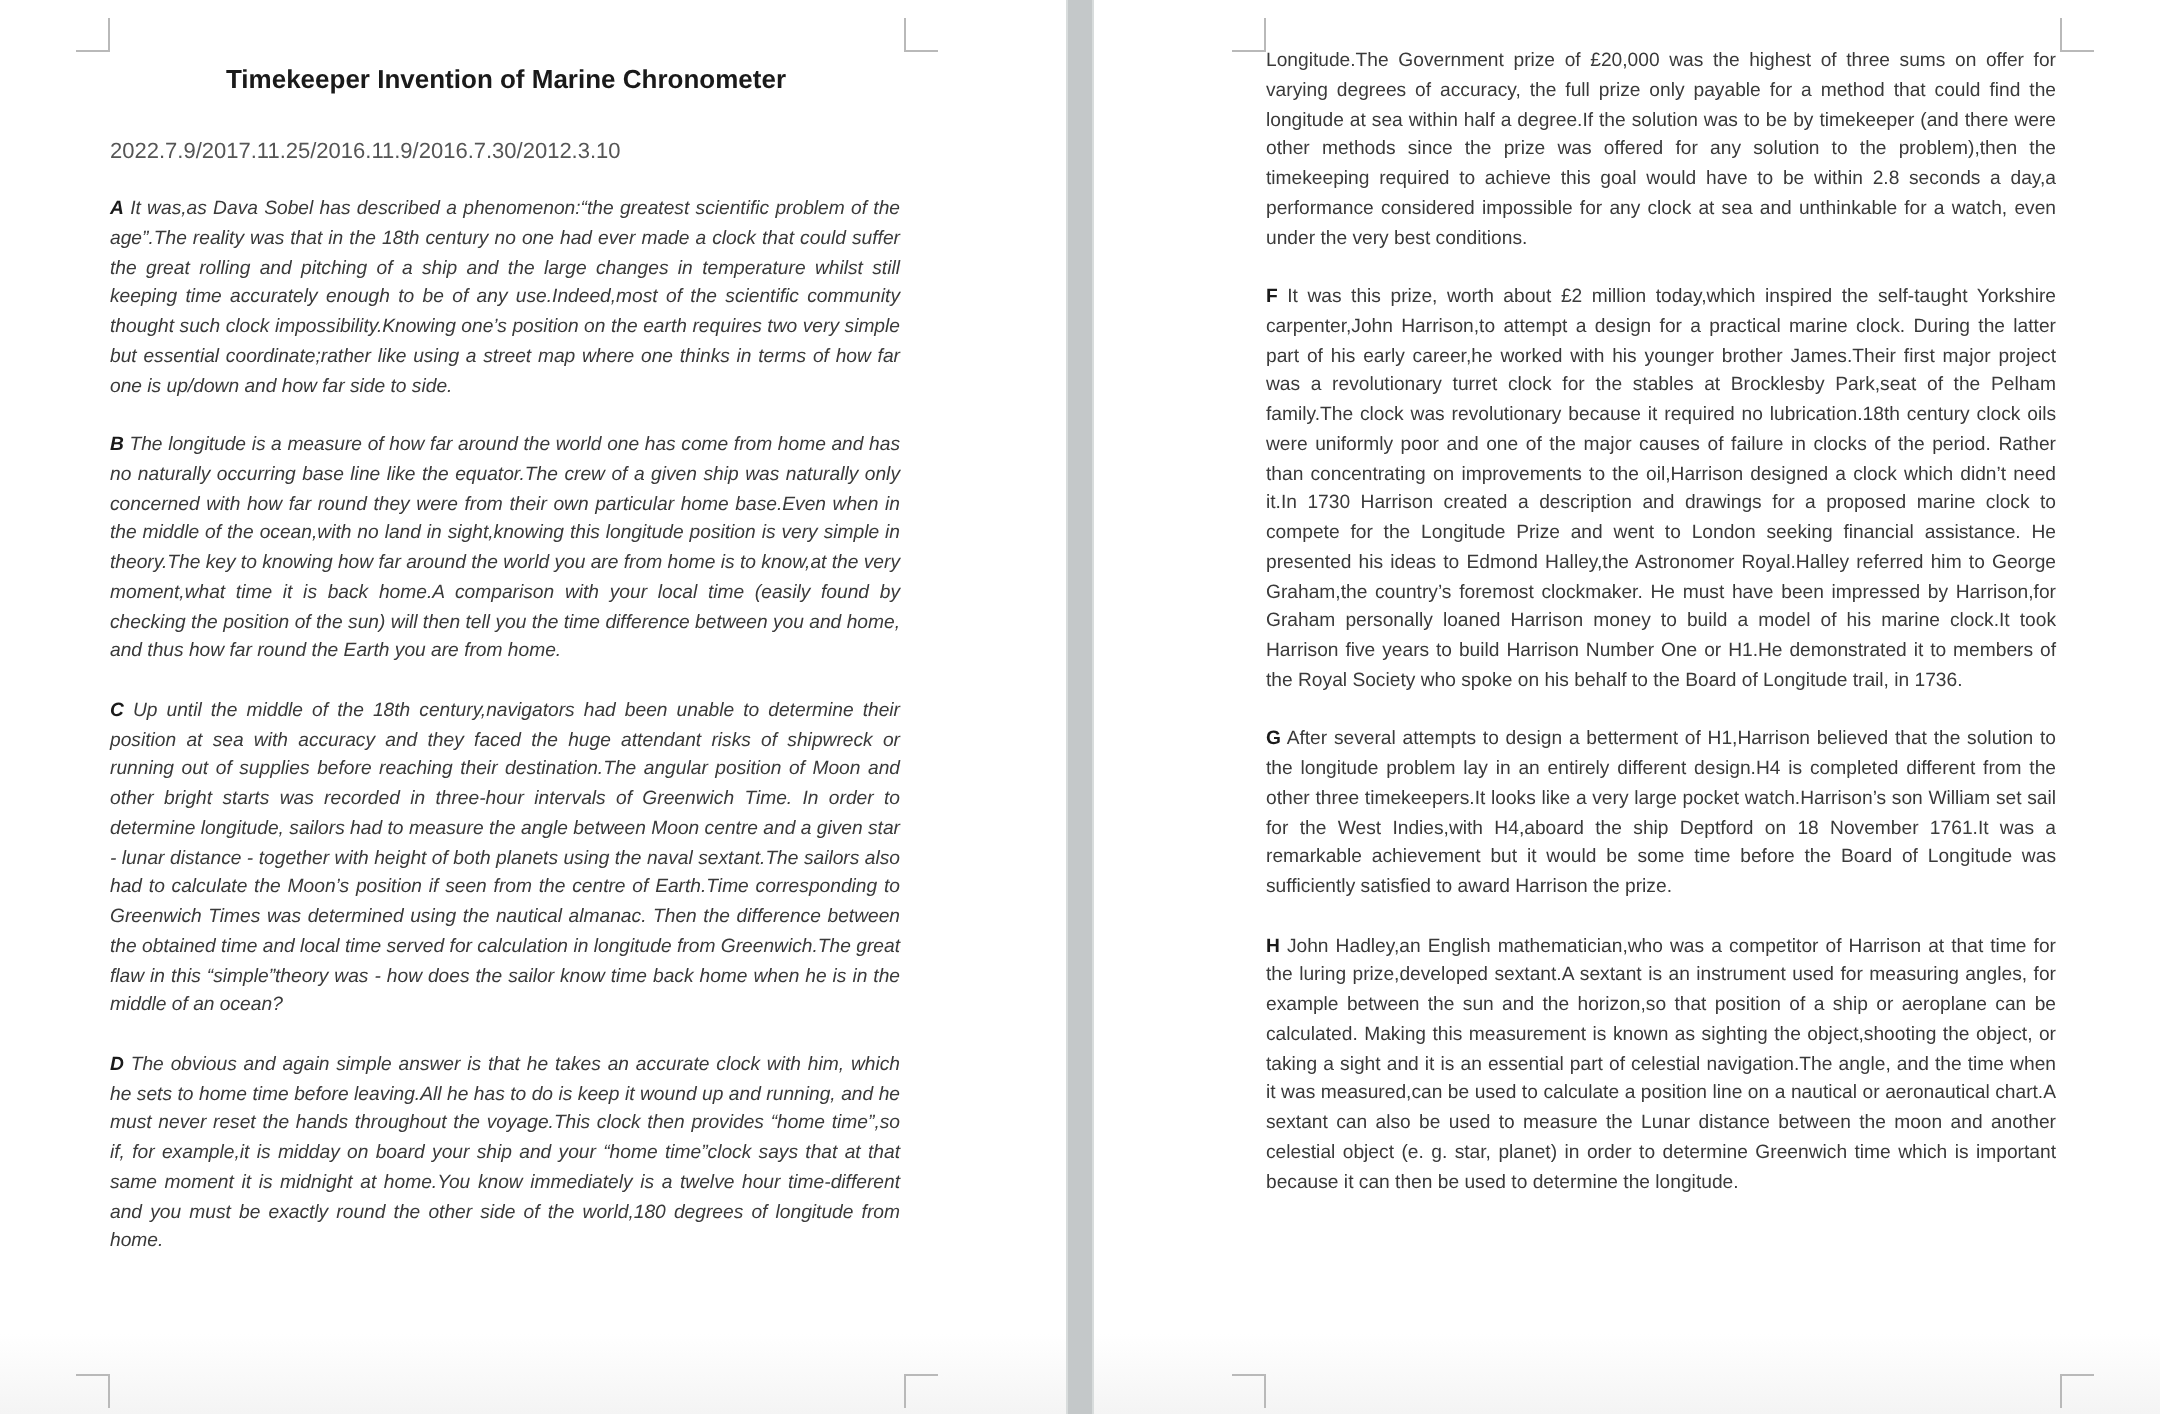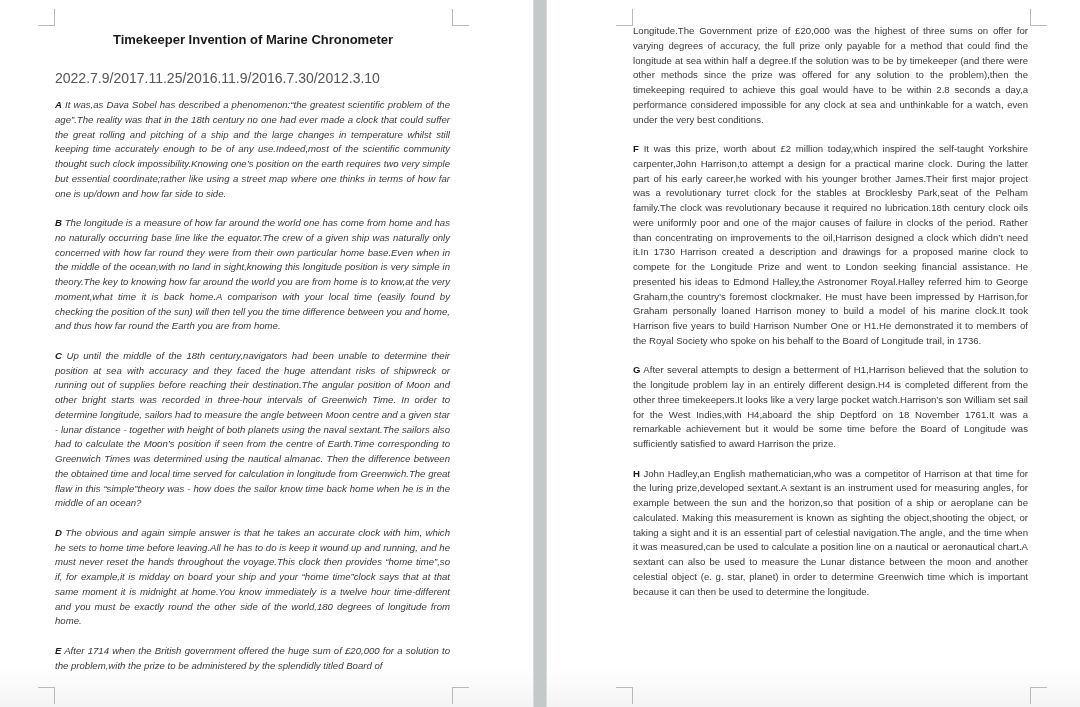--- a/index.html
+++ b/index.html
@@ -62,21 +62,21 @@
       text-align: center;
       font-weight: bold;
       font-size: 13px;
       color: #1a1a1a;
       margin: 0;
     }
     .doc-dates {
       position: absolute;
       left: 55px;
       top: 70px;
-      font-size: 14px;
+      font-size: 11px;
       color: #555555;
       margin: 0;
     }
     .text-col {
       position: absolute;
       font-size: 9.6px;
       line-height: 14.75px;
       color: #3a3a3a;
       text-align: justify;
     }
@@ -98,21 +98,20 @@
   <div class="corner tr" style="left:452px; top:9px;"></div>
 
   <h1 class="doc-title">Timekeeper Invention of Marine Chronometer</h1>
   <p class="doc-dates">2022.7.9/2017.11.25/2016.11.9/2016.7.30/2012.3.10</p>
 
   <div class="text-col left-col">
     <p class="para"><span class="para-letter">A</span><span> It was,as Dava Sobel has described a phenomenon:“the greatest scientific problem of the age”.The reality was that in the 18th century no one had ever made a clock that could suffer the great rolling and pitching of a ship and the large changes in temperature whilst still keeping time accurately enough to be of any use.Indeed,most of the scientific community thought such clock impossibility.Knowing one’s position on the earth requires two very simple but essential coordinate;rather like using a street map where one thinks in terms of how far one is up/down and how far side to side.</span></p>
     <p class="para"><span class="para-letter">B</span><span> The longitude is a measure of how far around the world one has come from home and has no naturally occurring base line like the equator.The crew of a given ship was naturally only concerned with how far round they were from their own particular home base.Even when in the middle of the ocean,with no land in sight,knowing this longitude position is very simple in theory.The key to knowing how far around the world you are from home is to know,at the very moment,what time it is back home.A comparison with your local time (easily found by checking the position of the sun) will then tell you the time difference between you and home, and thus how far round the Earth you are from home.</span></p>
     <p class="para"><span class="para-letter">C</span><span> Up until the middle of the 18th century,navigators had been unable to determine their position at sea with accuracy and they faced the huge attendant risks of shipwreck or running out of supplies before reaching their destination.The angular position of Moon and other bright starts was recorded in three-hour intervals of Greenwich Time. In order to determine longitude, sailors had to measure the angle between Moon centre and a given star - lunar distance - together with height of both planets using the naval sextant.The sailors also had to calculate the Moon’s position if seen from the centre of Earth.Time corresponding to Greenwich Times was determined using the nautical almanac. Then the difference between the obtained time and local time served for calculation in longitude from Greenwich.The great flaw in this “simple”theory was - how does the sailor know time back home when he is in the middle of an ocean?</span></p>
     <p class="para"><span class="para-letter">D</span><span> The obvious and again simple answer is that he takes an accurate clock with him, which he sets to home time before leaving.All he has to do is keep it wound up and running, and he must never reset the hands throughout the voyage.This clock then provides “home time”,so if, for example,it is midday on board your ship and your “home time”clock says that at that same moment it is midnight at home.You know immediately is a twelve hour time-different and you must be exactly round the other side of the world,180 degrees of longitude from home.</span></p>
-    <p class="para"><span class="para-letter">E</span><span> After 1714 when the British government offered the huge sum of £20,000 for a solution to the problem,with the prize to be administered by the splendidly titled Board of</span></p>
   </div>
 
   <div class="page-fade"></div>
   <div class="corner bl" style="left:38px; top:687px;"></div>
   <div class="corner br" style="left:452px; top:687px;"></div>
 </div>
 
 <div class="separator"></div>
 
 <div class="page page-right">

